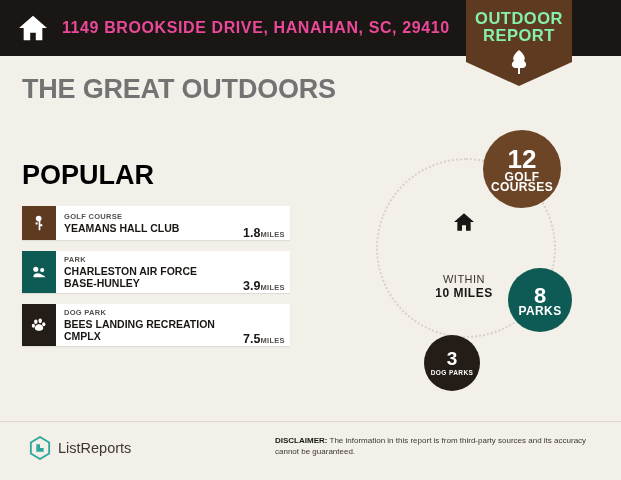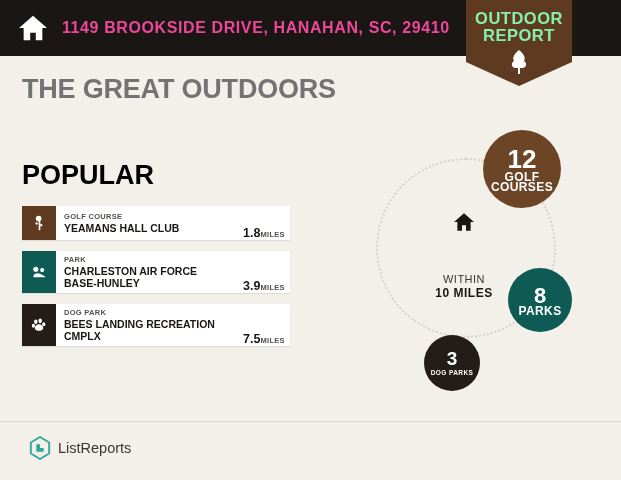--- a/index.html
+++ b/index.html
@@ -407,15 +407,18 @@
   </div>
 
   <div class="footer">
     <div class="logo">
       <svg class="logo-mark" viewBox="0 0 24 26">
         <path d="M12 1 L22 7 L22 19 L12 25 L2 19 L2 7 Z" fill="none" stroke="#2fa89b" stroke-width="2"></path>
         <path d="M8 17 L8 9 L12 9 L12 13 L16 13 L16 17 Z" fill="#2fa89b"></path>
       </svg>
       <div class="logo-text">ListReports</div>
     </div>
+    <div class="disclaimer">
+      <b>DISCLAIMER:</b><span> The information in this report is from third-party sources and its accuracy cannot be guaranteed.</span>
+    </div>
   </div>
 
 </div>
 
 </body></html>

